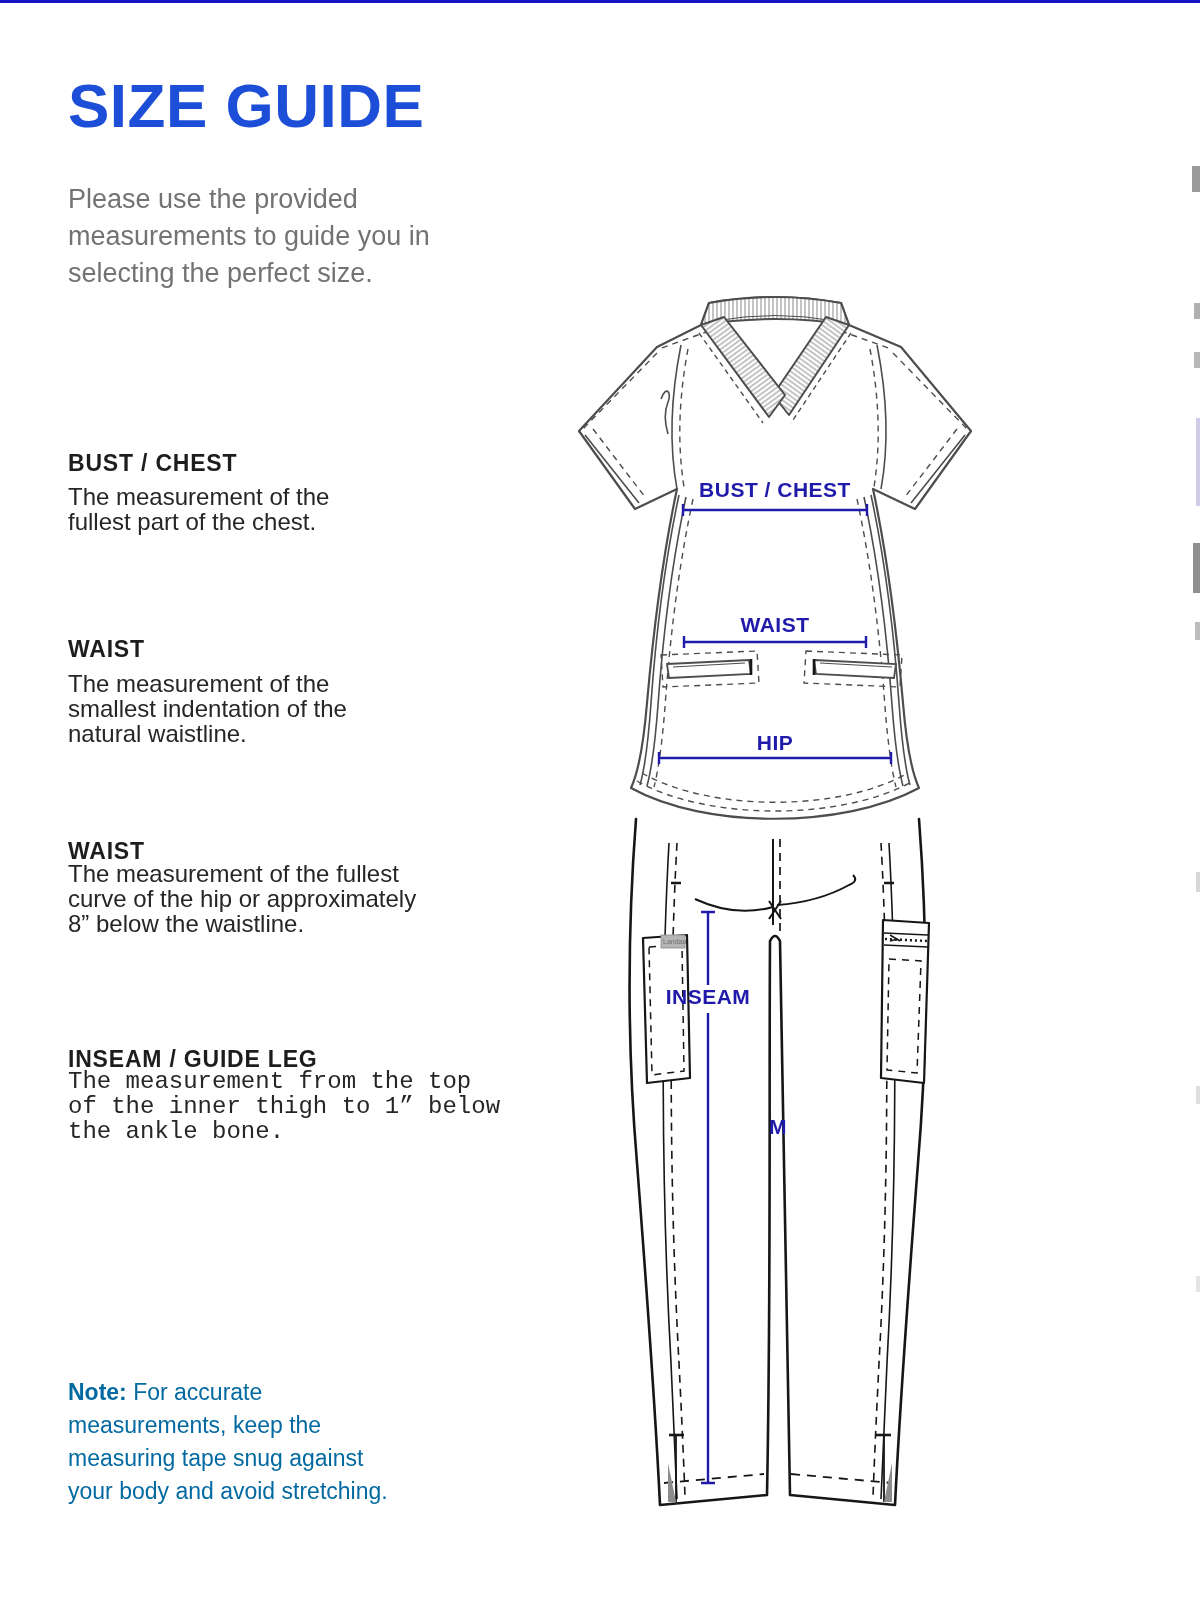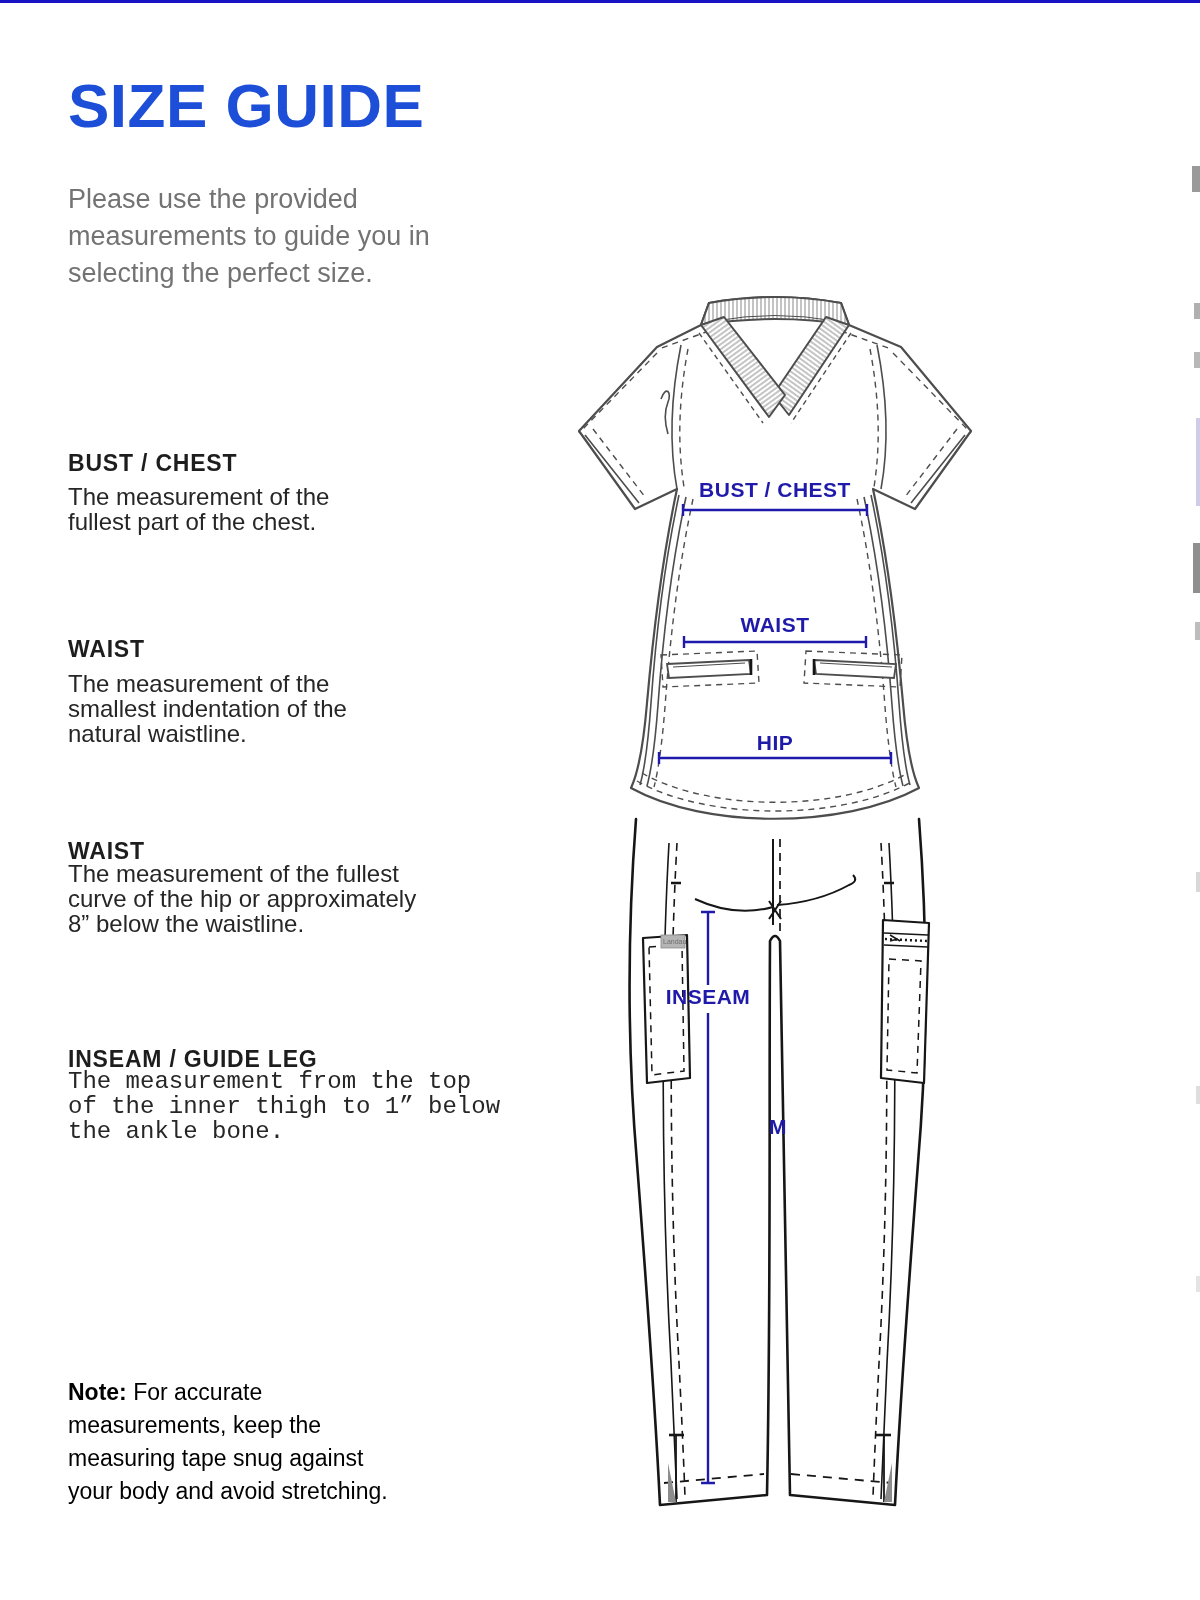--- a/index.html
+++ b/index.html
@@ -26,21 +26,21 @@
     font-size:23px; font-weight:700; letter-spacing:0.8px; color:#1d1d1d;
     white-space:nowrap;
   }
   .sec-body {
     position:absolute; left:68px; width:470px;
     font-size:24px; line-height:25px; color:#262626;
     white-space:pre-line;
   }
   .note {
     position:absolute; left:68px; top:1376px; width:470px;
-    font-size:23px; line-height:33px; color:#000000;
+    font-size:23px; line-height:33px; color:#0369a1;
     white-space:pre-line;
   }
   .note b { font-weight:700; }
   .diagram {
     position:absolute; left:543px; top:283px; width:442px; height:1240px;
   }
   .frag { position:absolute; }
   svg text.blue-label {
     font-family:"Liberation Sans","DejaVu Sans",sans-serif;
     font-size:21px; font-weight:700; letter-spacing:0.5px;

